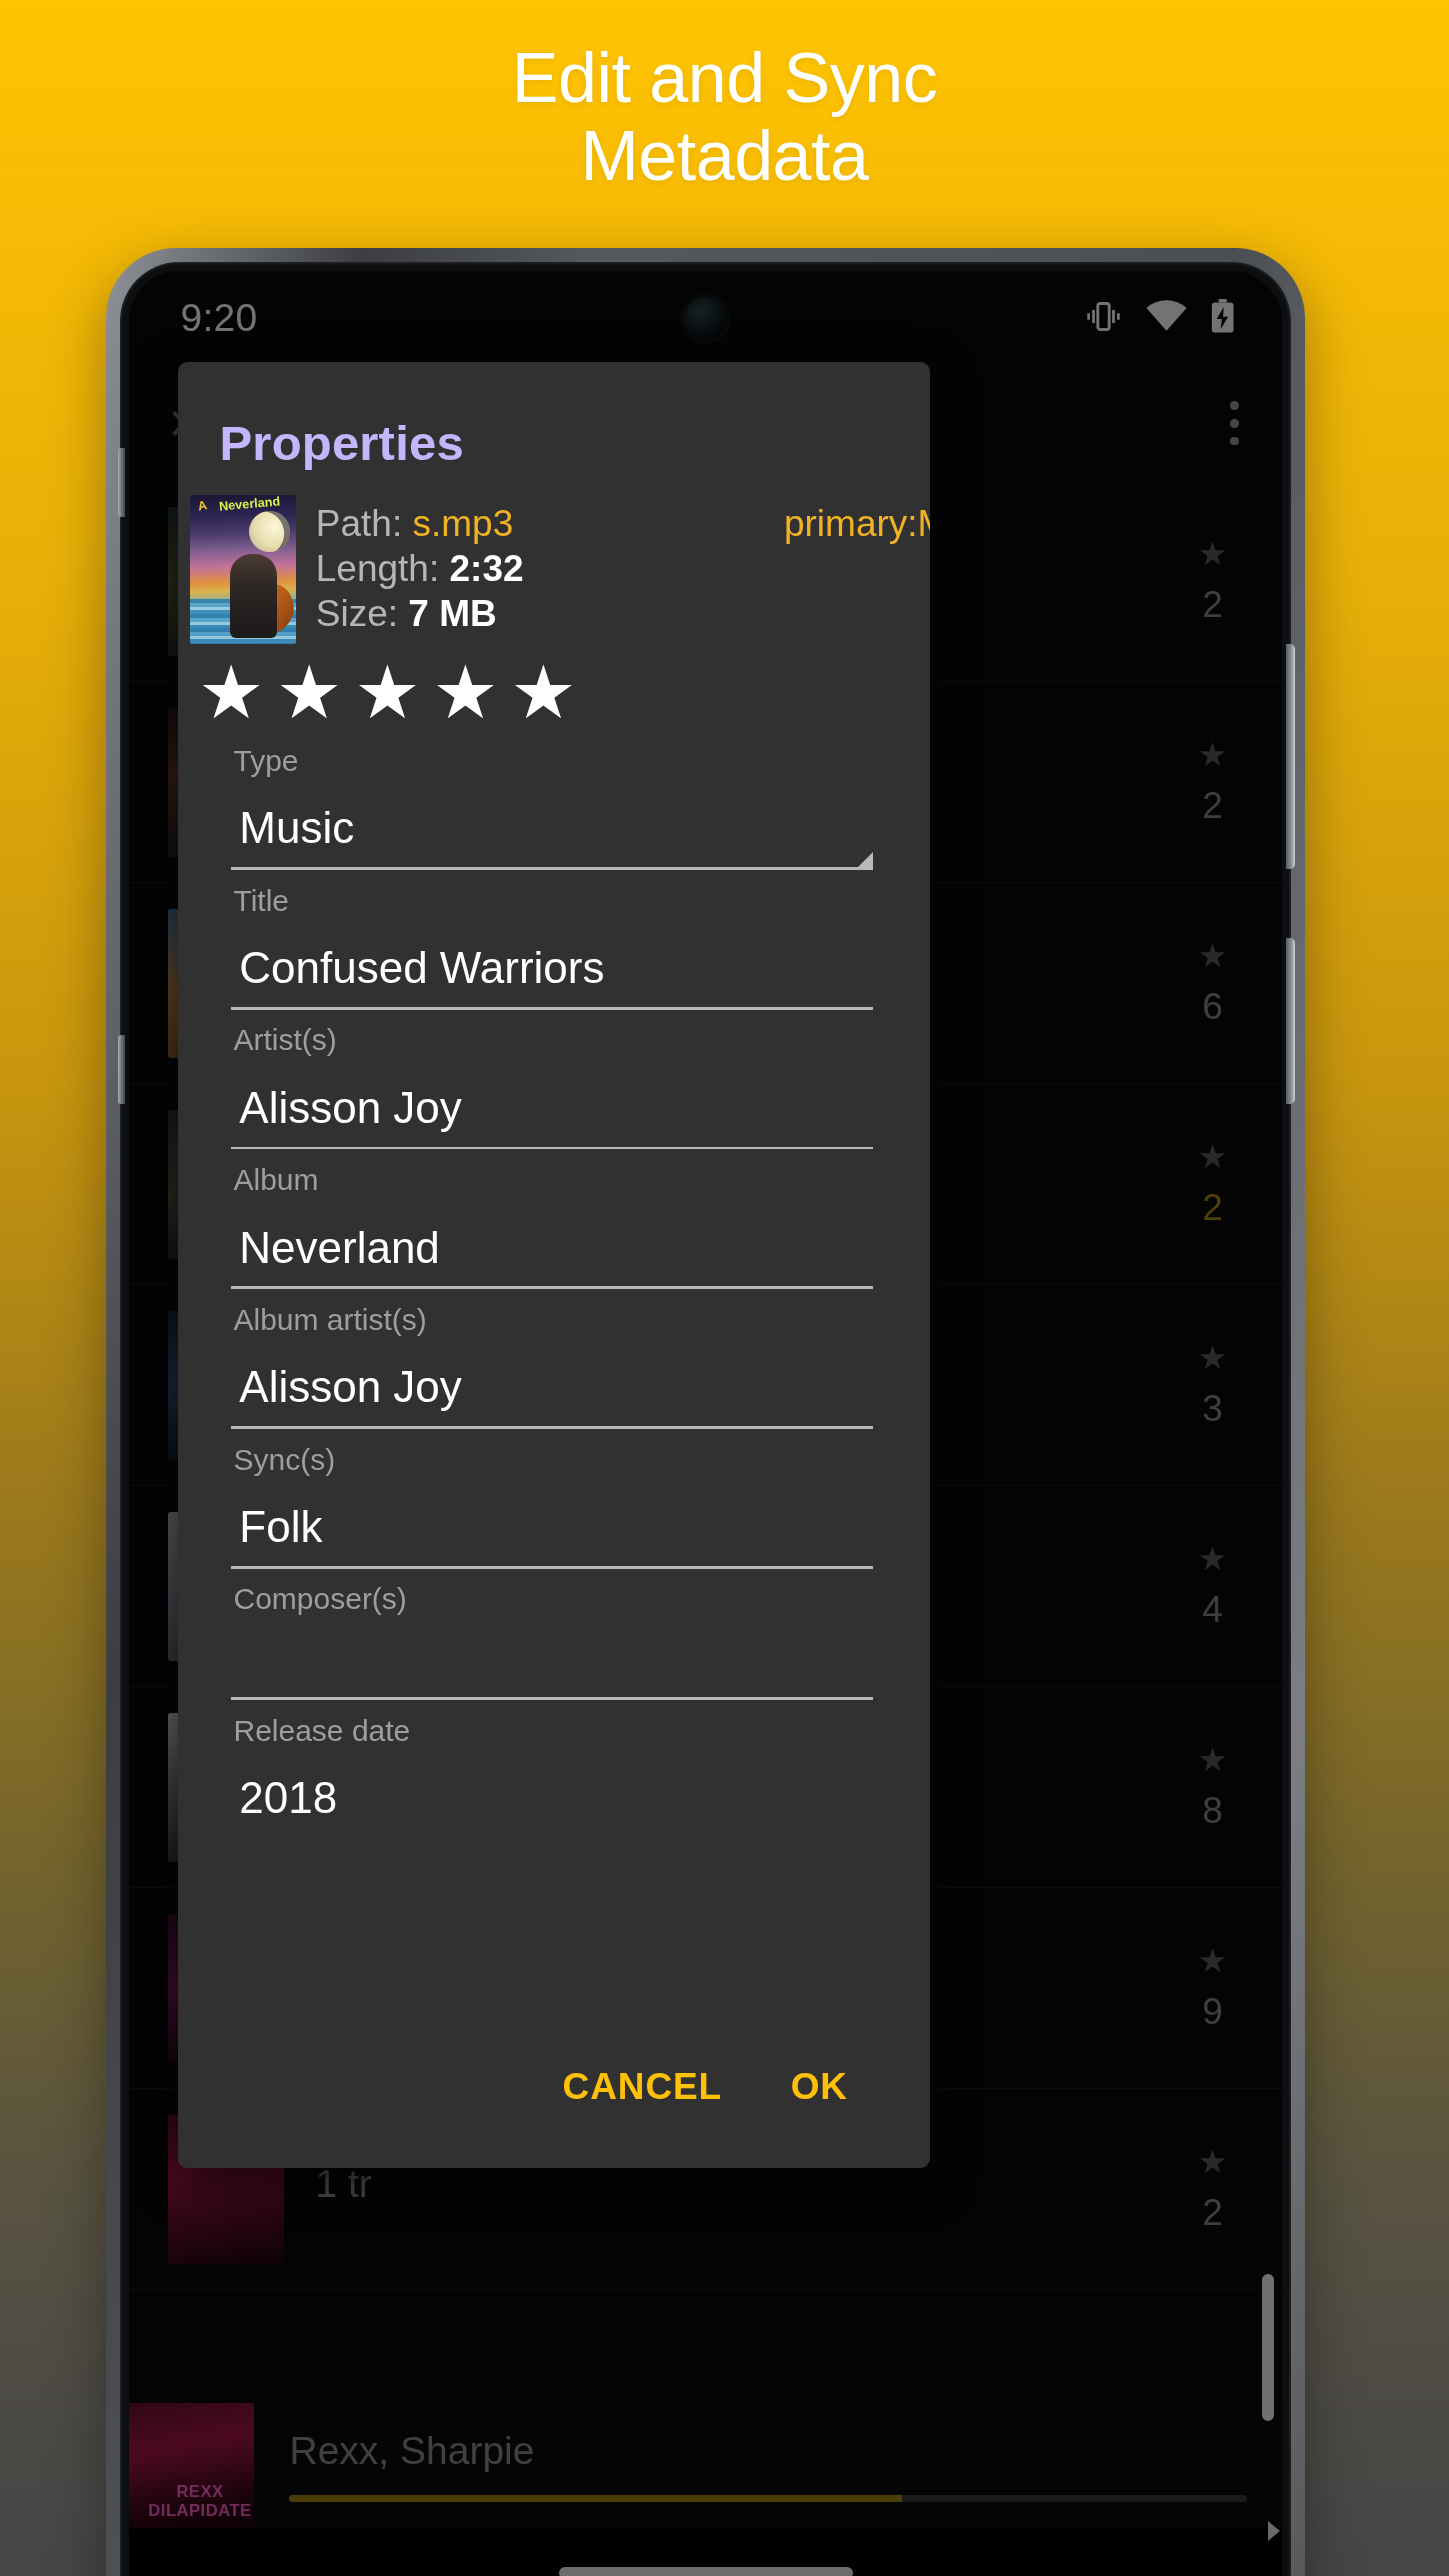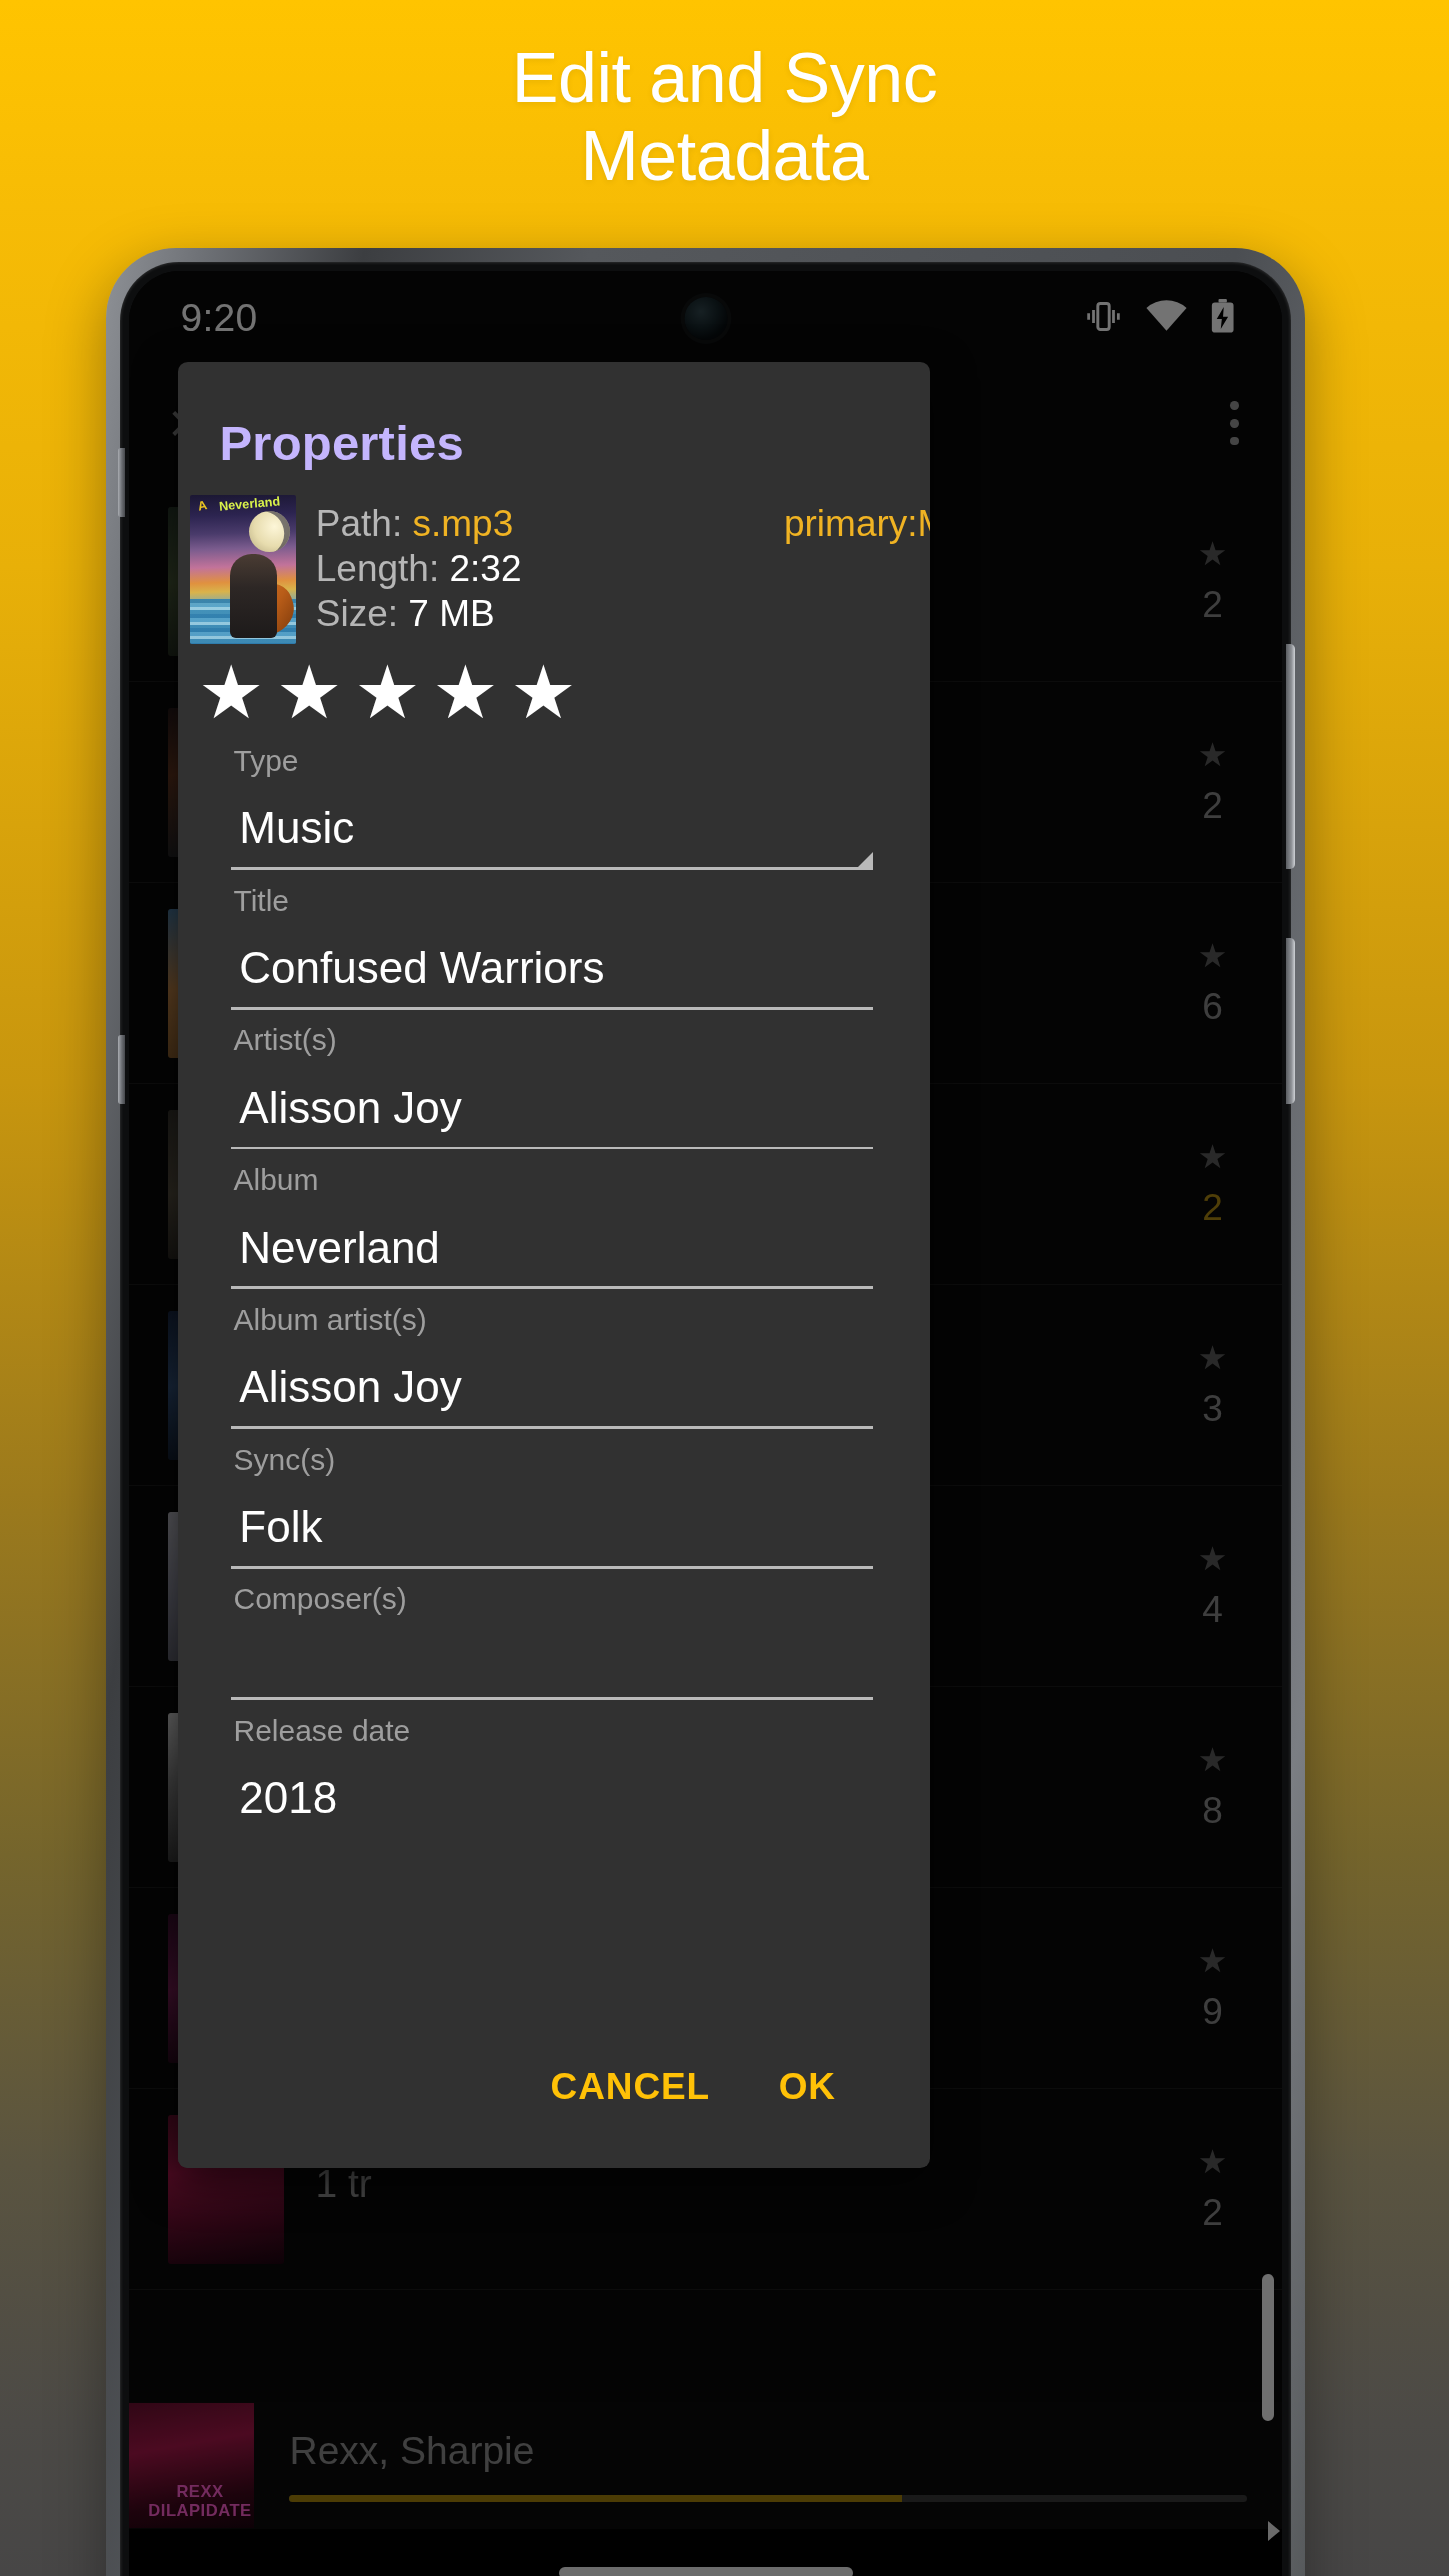--- a/index.html
+++ b/index.html
@@ -187,21 +187,21 @@
     border-radius: 21.5px 21.5px 5.9px 5.9px;
     background: linear-gradient(180deg,#4a3c33 0%,#2d2725 40%,#1d1a1a 100%);
   }
   .cov-sea {
     position: absolute; bottom: 0; left: 0; right: 0; height: 45px;
     background: repeating-linear-gradient(180deg,#2f7fae 0 3.9px,#58a5cb 3.9px 7.8px,#9fd2e5 7.8px 10.8px,#3f8fb8 10.8px 14.7px);
     opacity: .88;
   }
   #info-text { padding-top: 5.9px; flex: 1; min-width: 0; }
   .info-line { font-size: 37px; color: #b6b6b6; line-height: 1.22; white-space: nowrap; }
-  .info-line .v { color: #fff; }
+  .info-line .v { color: #fff; font-weight: bold; }
   .info-line .p { color: #f0b323; }
   #path-line { position: relative; overflow: hidden; }
   #path-right { position: absolute; right: -57px; top: 0; color: #f0b323; }
 
   
   #stars { display: flex; gap: 11.7px; padding: 15.7px 0 0 19.6px; }
   #stars .star { font-size: 74px; color: #fff; line-height: .9; }
 
   
   #fields { padding: 3.9px 0 0 0; }
@@ -216,21 +216,21 @@
   .spinner-caret {
     position: absolute; right: 0; bottom: 2.9px;
     width: 0; height: 0;
     border-left: 15.7px solid transparent;
     border-bottom: 15.7px solid #b9b9b9;
   }
   .field.empty .fvalue { padding-top: 67px; }
 
   
   #dlg-buttons {
-    position: absolute; right: 16px; bottom: 0; left: 0;
+    position: absolute; right: 4px; bottom: 0; left: 0;
     display: flex; justify-content: flex-end; align-items: center; gap: 17.6px;
     padding: 0 53px 43px 0; background: #313131;
   }
   .dlg-btn {
     color: #FFC107; font-size: 37px; font-weight: 700; letter-spacing: 0.9px;
     background: none; border: none; padding: 17.6px 25.5px; cursor: pointer;
     font-family: "Liberation Sans", sans-serif;
   }
   #scroll-caret {
     position: absolute; right: 2px; bottom: 76px;

